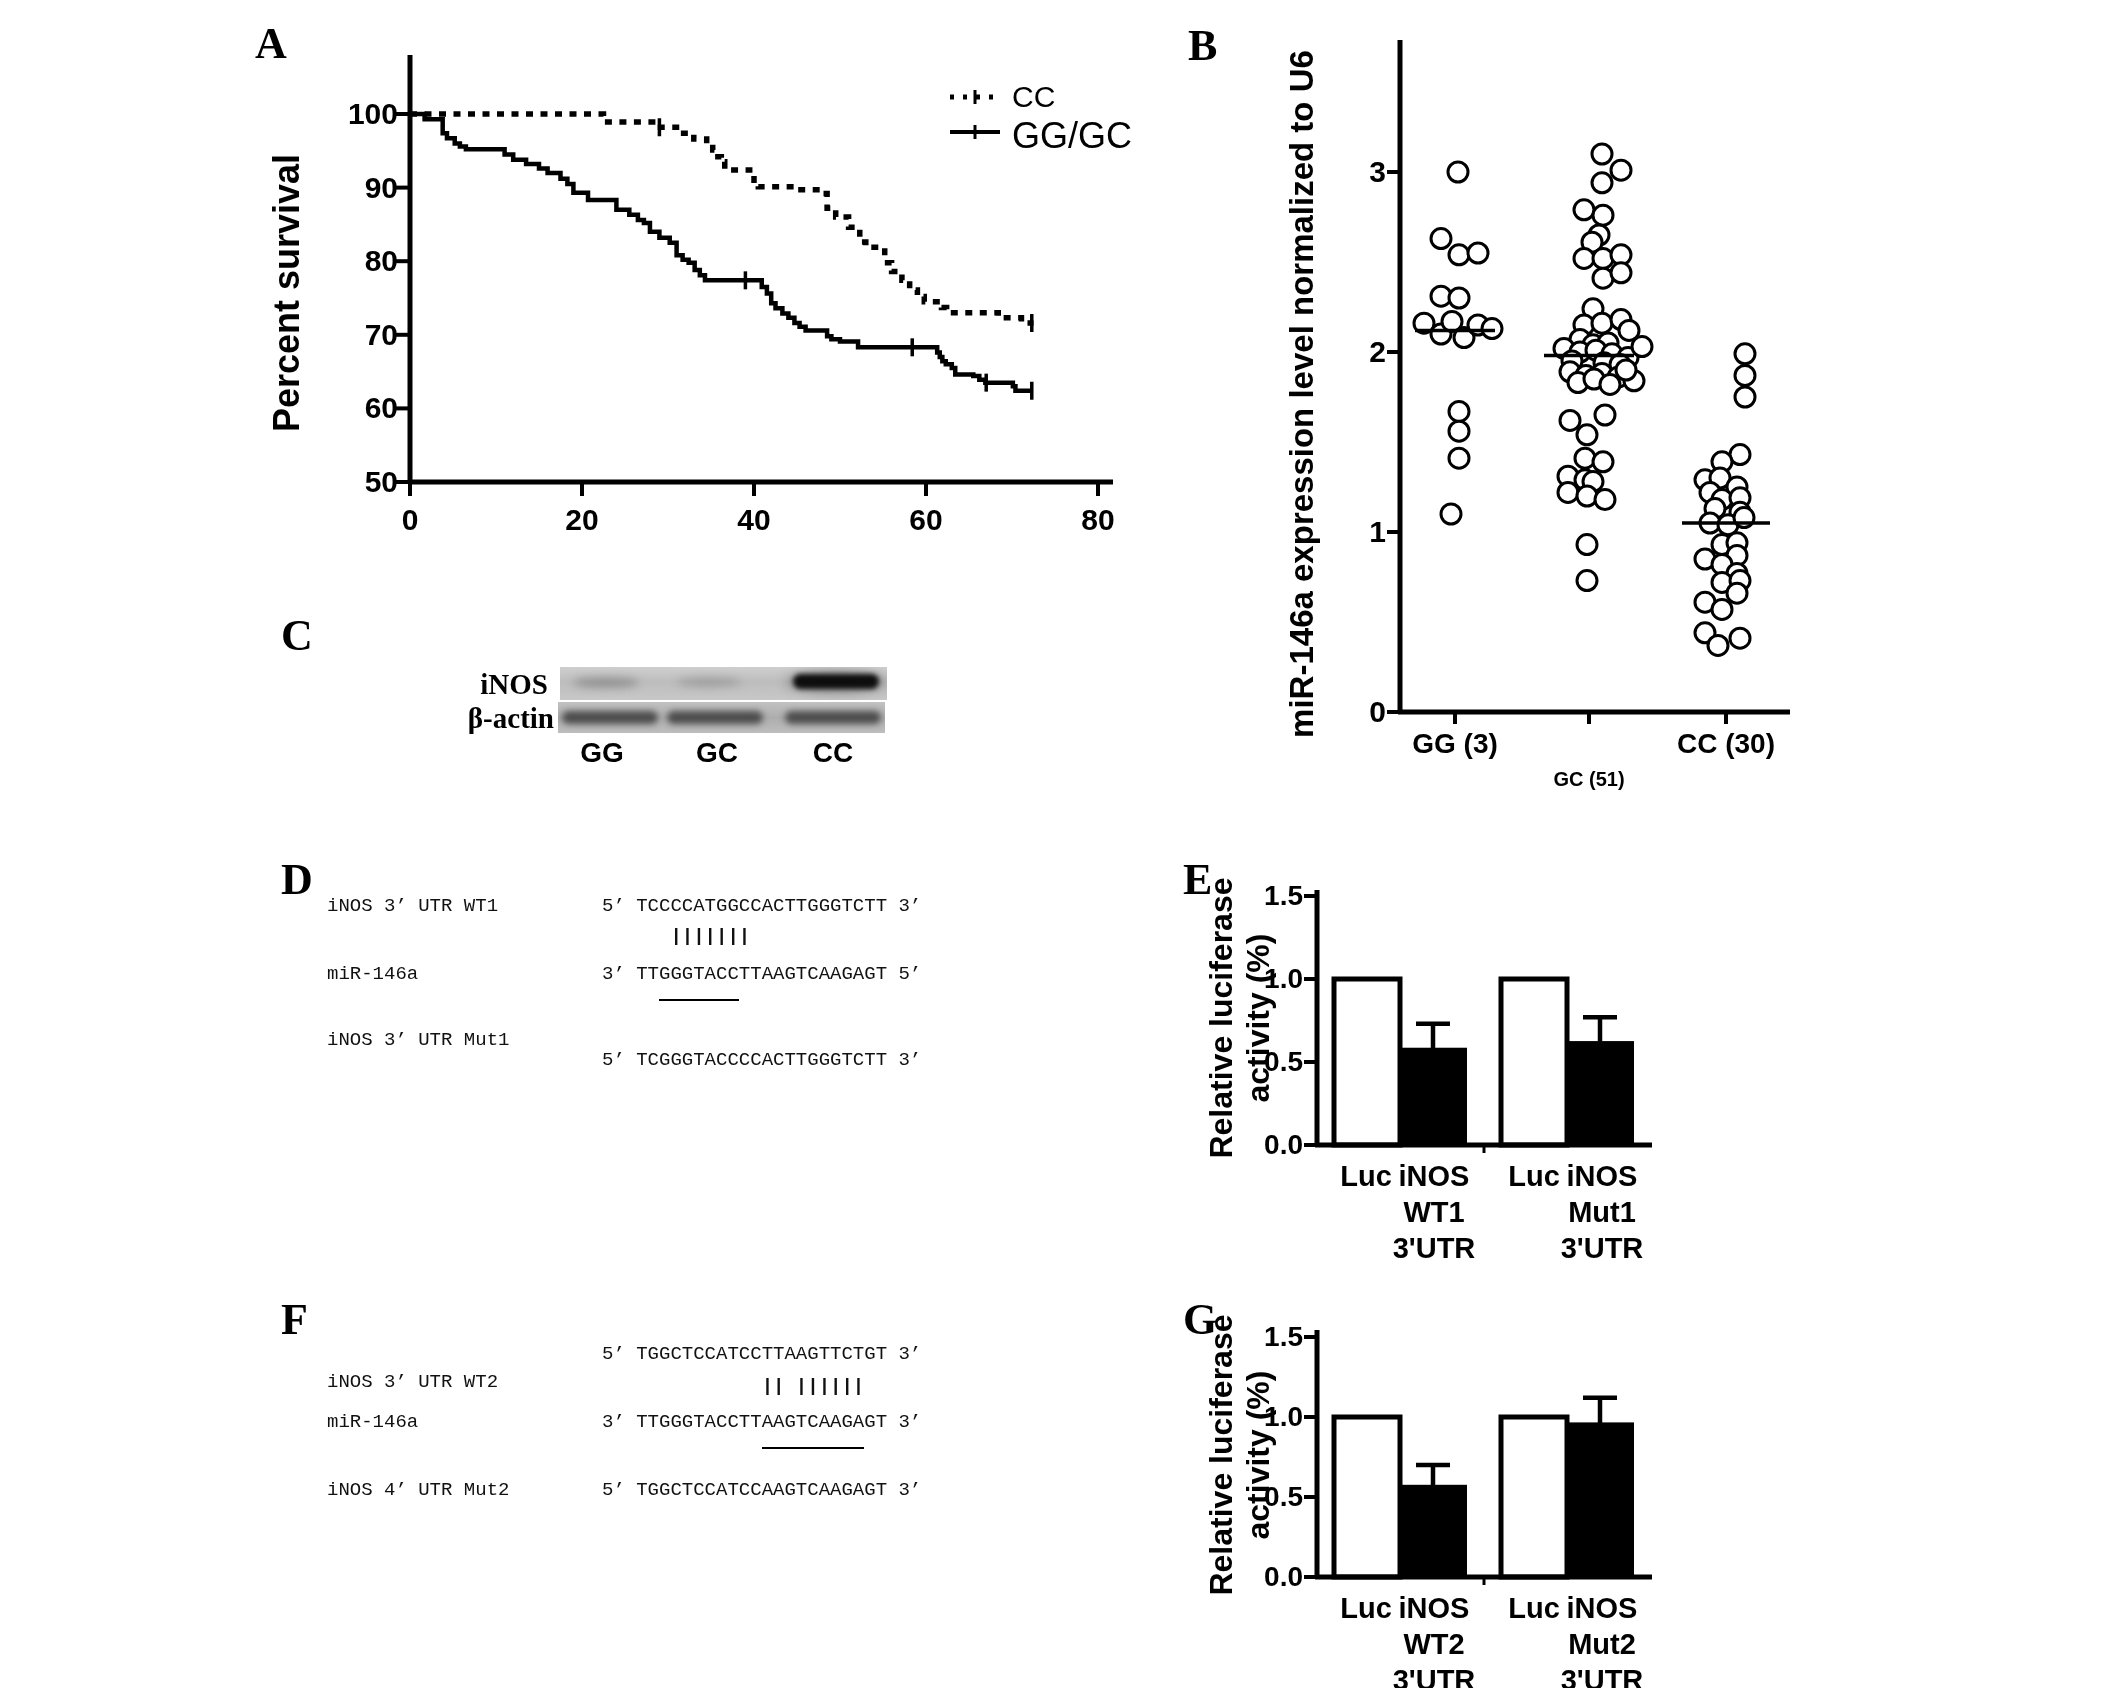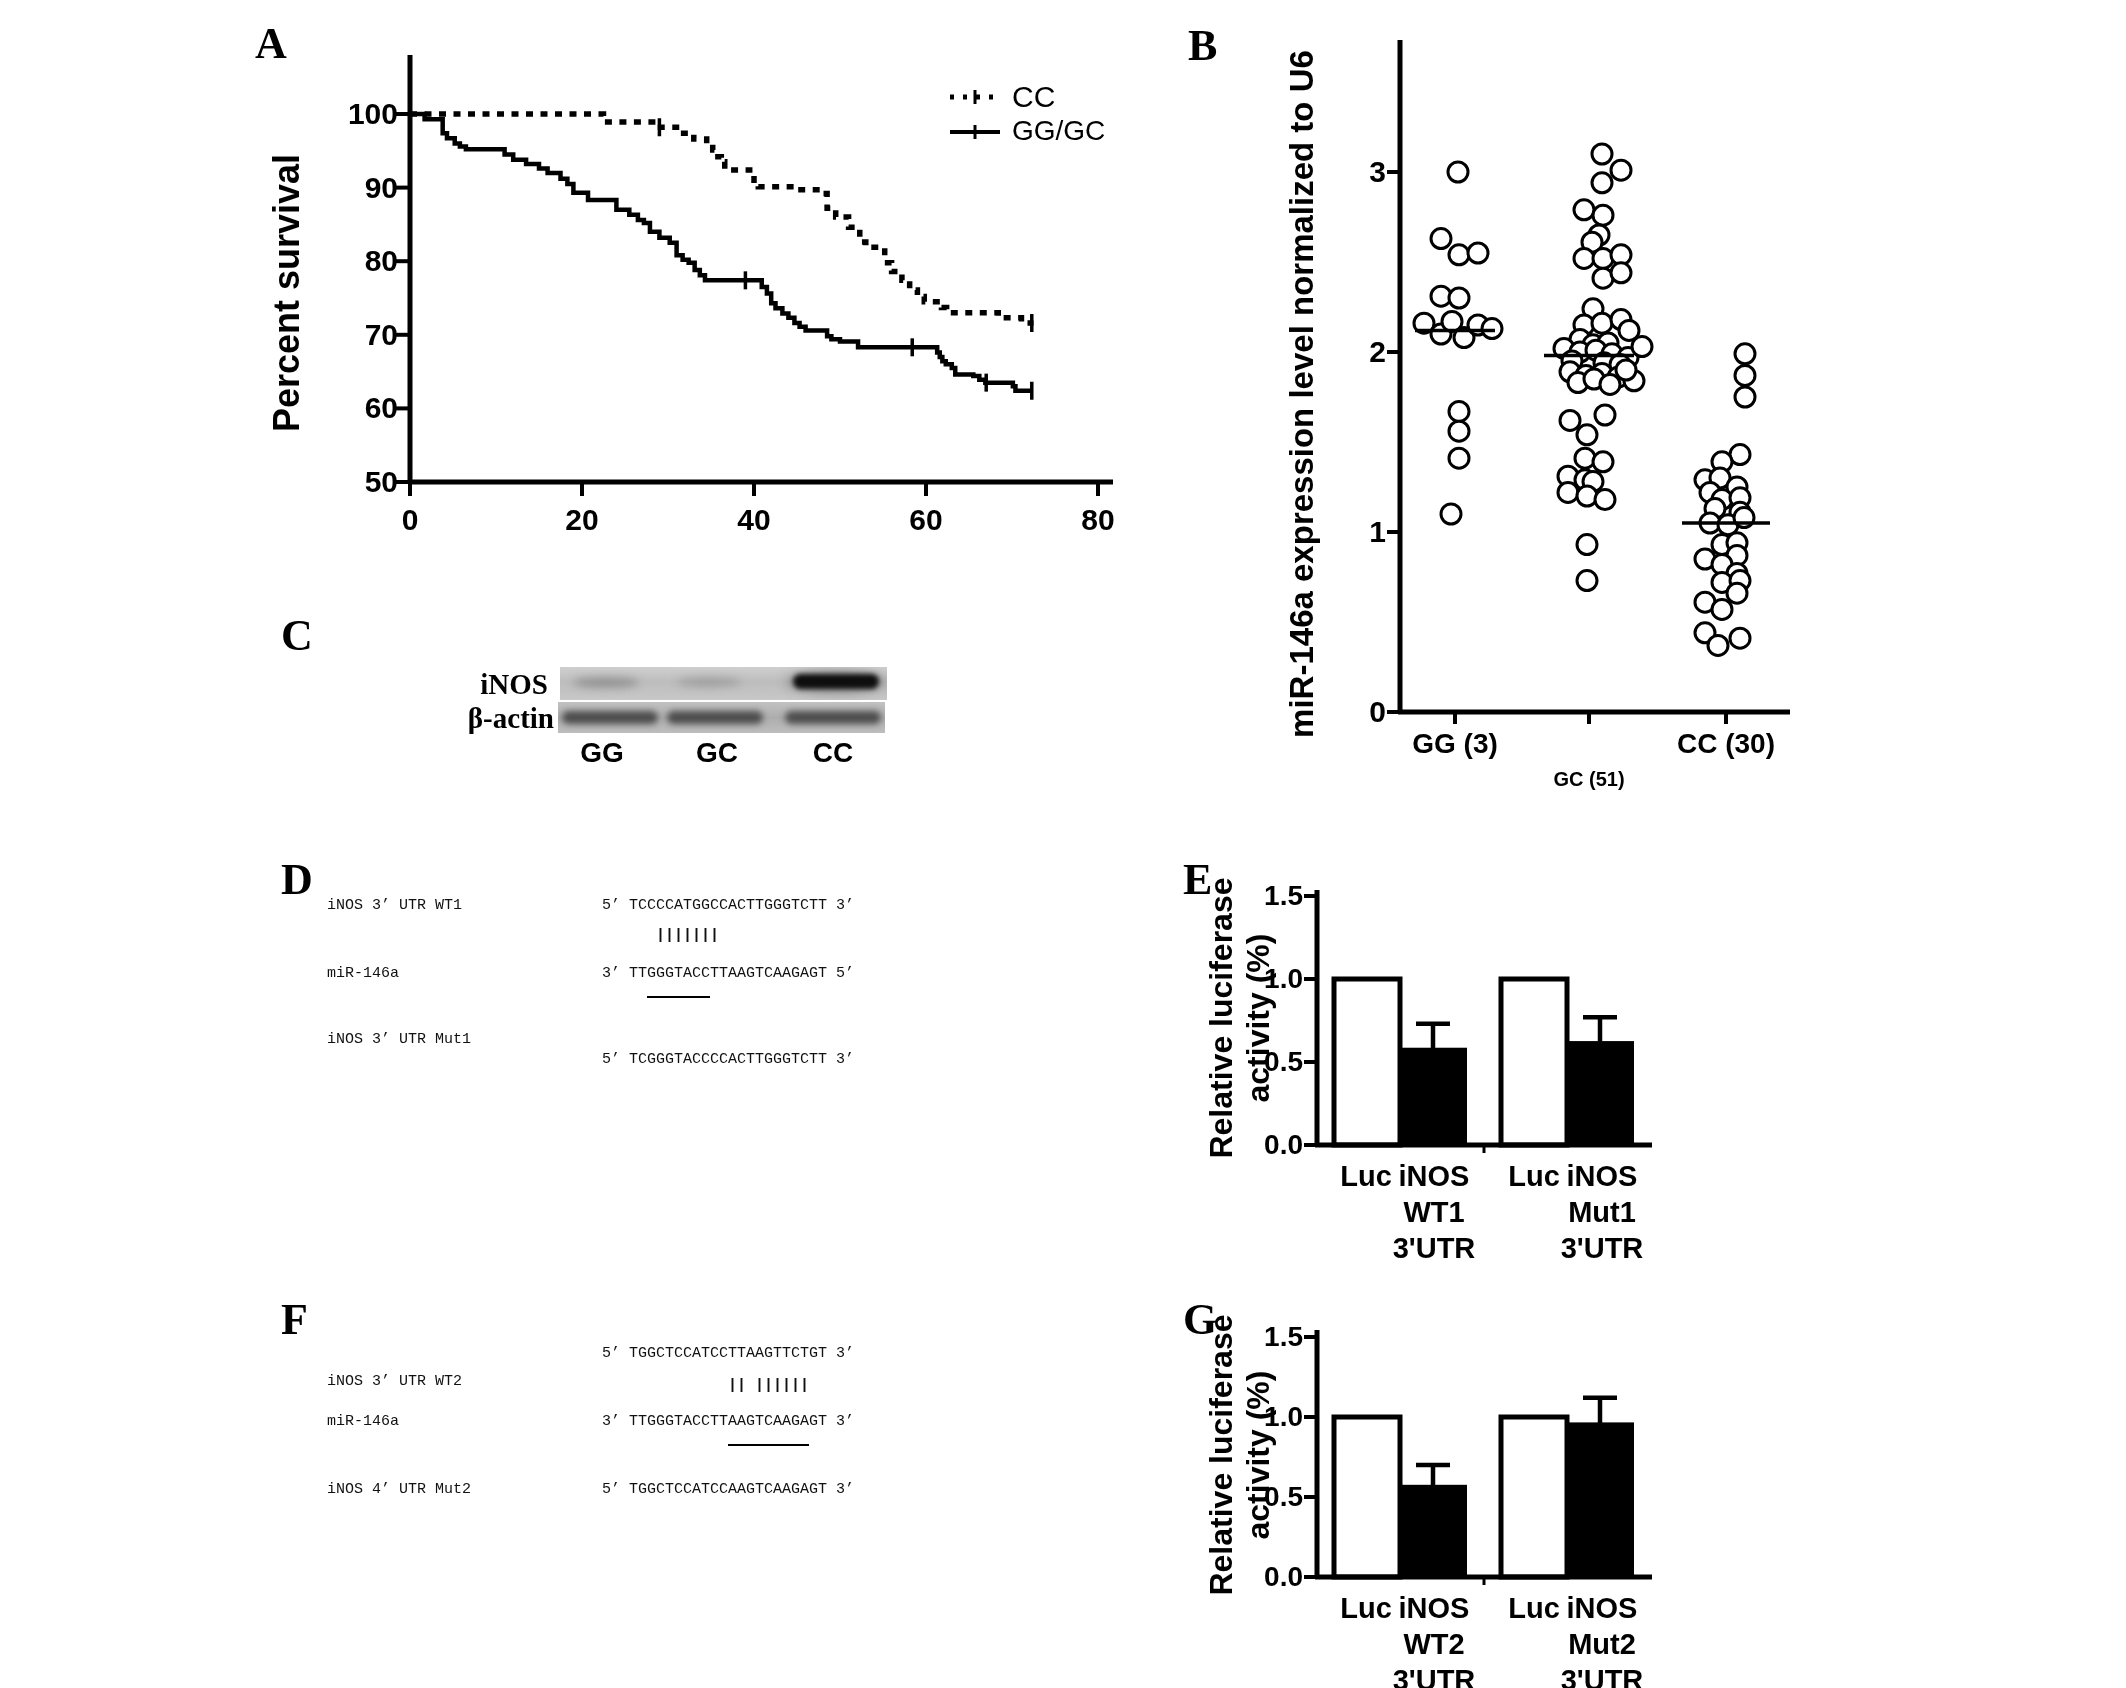--- a/index.html
+++ b/index.html
@@ -5,21 +5,21 @@
   html,body{margin:0;padding:0;background:#fff;}
   #fig{position:relative;width:2126px;height:1688px;background:#fff;overflow:hidden;
        font-family:"Liberation Sans",sans-serif;color:#000;}
   .pletter{position:absolute;font-family:"Liberation Serif",serif;font-weight:bold;
            font-size:44px;line-height:1;color:#000;}
   .txt{position:absolute;color:#000;}
   .bold{font-weight:bold;}
   .ctr{text-align:center;}
   .vrot{transform:rotate(-90deg);}
   .serifb{font-family:"Liberation Serif",serif;font-weight:bold;}
-  .mono{position:absolute;font-family:"Liberation Mono",monospace;font-size:15px;
+  .mono{position:absolute;font-family:"Liberation Mono",monospace;font-size:19px;
         line-height:24px;white-space:pre;color:#111;}
   .und{border-bottom:2.5px solid #000;padding-bottom:14px;}
   #chart-svg{position:absolute;left:0;top:0;}
   
   .strip{position:absolute;overflow:hidden;}
   #strip-inos{left:560px;top:667px;width:327px;height:33px;
     background:linear-gradient(180deg,#cfcfcf,#bdbdbd 45%,#c8c8c8);}
   #strip-actin{left:558px;top:702px;width:327px;height:31px;
     background:linear-gradient(180deg,#c2c2c2,#adadad 50%,#bebebe);}
   .band{position:absolute;border-radius:50%;}
@@ -227,21 +227,21 @@
   <div class="pletter" style="left:255px;top:22px;">A</div>
   <div class="pletter" style="left:1188px;top:24px;">B</div>
   <div class="pletter" style="left:281px;top:614px;">C</div>
   <div class="pletter" style="left:281px;top:858px;">D</div>
   <div class="pletter" style="left:1183px;top:858px;">E</div>
   <div class="pletter" style="left:281px;top:1298px;">F</div>
   <div class="pletter" style="left:1183px;top:1298px;">G</div>
 
   <div class="txt bold ctr vrot" style="left:127px;top:272px;width:320px;font-size:36px;">Percent survival</div>
   <div class="txt" style="left:1012px;top:80px;font-size:30px;">CC</div>
-  <div class="txt" style="left:1012px;top:115px;font-size:28px;">GG/GC</div>
+  <div class="txt" style="left:1012px;top:115px;font-size:36px;">GG/GC</div>
 
   <div class="txt bold ctr vrot" style="left:932px;top:375px;width:740px;font-size:33px;">miR-146a expression level normalized to U6</div>
   <div class="txt bold ctr" style="left:1375px;top:728px;width:160px;font-size:28px;">GG (3)</div>
   <div class="txt bold ctr" style="left:1509px;top:728px;width:160px;font-size:20px;margin-top:40px;">GC (51)</div>
   <div class="txt bold ctr" style="left:1646px;top:728px;width:160px;font-size:28px;">CC (30)</div>
 
   <div class="txt serifb" style="left:398px;top:668px;width:150px;font-size:29px;text-align:right;">iNOS</div>
   <div class="txt serifb" style="left:398px;top:702px;width:156px;font-size:29px;text-align:right;">β-actin</div>
   <div id="strip-inos" class="strip">
      <div class="band b-faint1"></div>

